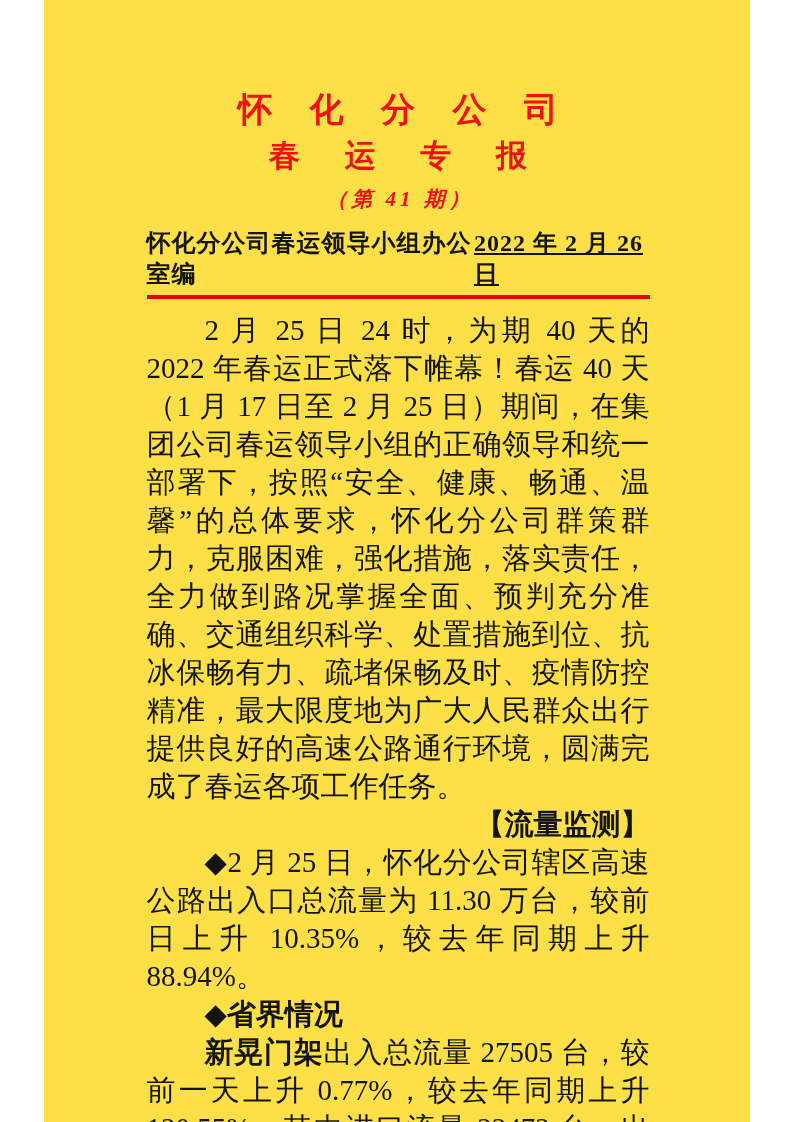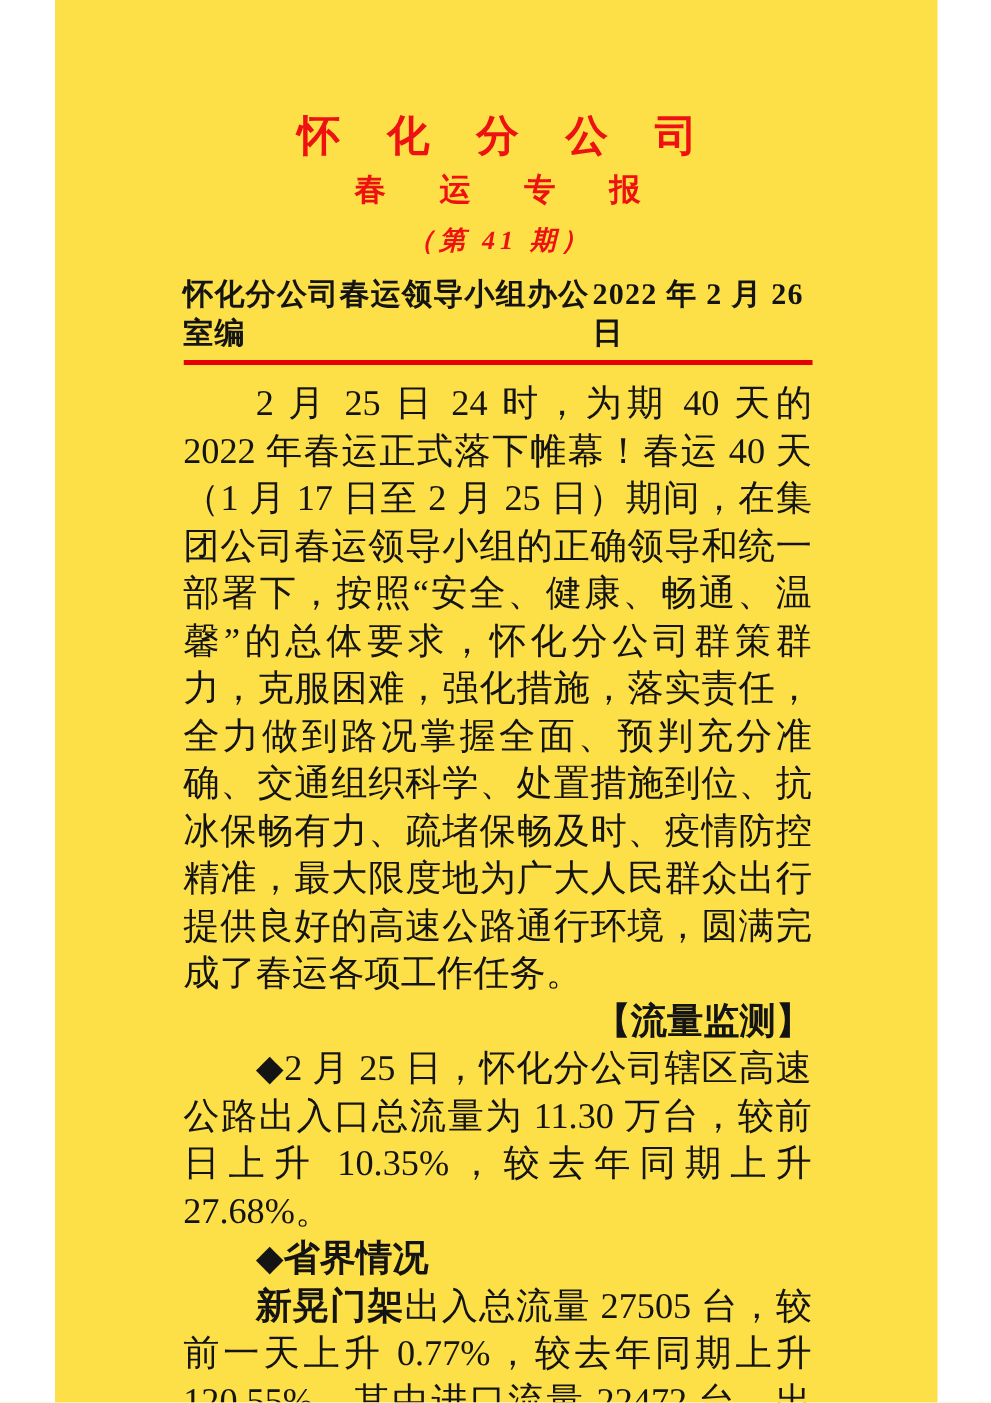--- a/index.html
+++ b/index.html
@@ -28,21 +28,21 @@
     letter-spacing: 14px;
     padding-left: 14px; 
     line-height: 1.25;
     white-space: nowrap;
   }
   .title-report {
     text-align: center;
     color: #ee1111;
     font-family: "Liberation Sans", "DejaVu Sans", sans-serif;
     font-weight: 900;
-    font-size: 25px;
+    font-size: 31px;
     letter-spacing: 18px;
     padding-left: 18px;
     line-height: 1.2;
     margin-top: 6px;
     white-space: nowrap;
   }
   .issue-line {
     text-align: center;
     color: #ee1111;
     font-weight: bold;
@@ -58,21 +58,21 @@
     justify-content: space-between;
     align-items: flex-end;
     margin-top: 16px;
     padding-bottom: 5px;
     border-bottom: 4px solid #e60000;
     font-weight: bold;
     font-size: 24px;
     line-height: 1.3;
   }
   .masthead .editor { letter-spacing: 1px; }
-  .masthead .date { letter-spacing: 1px; }
+  .masthead .date { letter-spacing: 1px; text-decoration: underline; }
   .doc-body {
     margin-top: 12px;
     font-size: 29px;
     line-height: 38px;
     text-align: justify;
   }
   .doc-body p {
     margin: 0;
     text-indent: 2em;
   }
@@ -104,21 +104,21 @@
     <span class="editor">怀化分公司春运领导小组办公室编</span>
     <span class="date">2022 年 2 月 26 日</span>
   </div>
 
   <div class="doc-body">
 
     <p>2 月 25 日 24 时，为期 40 天的 2022 年春运正式落下帷幕！春运 40 天（1 月 17 日至 2 月 25 日）期间，在集团公司春运领导小组的正确领导和统一部署下，按照“安全、健康、畅通、温馨”的总体要求，怀化分公司群策群力，克服困难，强化措施，落实责任，全力做到路况掌握全面、预判充分准确、交通组织科学、处置措施到位、抗冰保畅有力、疏堵保畅及时、疫情防控精准，最大限度地为广大人民群众出行提供良好的高速公路通行环境，圆满完成了春运各项工作任务。</p>
 
     <p class="section-title">【流量监测】</p>
 
-    <p>◆2 月 25 日，怀化分公司辖区高速公路出入口总流量为 11.30 万台，较前日上升 10.35%，较去年同期上升 27.68%。</p>
+    <p>◆2 月 25 日，怀化分公司辖区高速公路出入口总流量为 11.30 万台，较前日上升 10.35%，较去年同期上升 88.94%。</p>
 
     <p class="sub-title">◆省界情况</p>
 
     <p>
       <span class="gantry-name">新晃门架</span><span>出入总流量 27505 台，较前一天上升 0.77%，较去年同期上升 120.55%。其中进口流量 22472 台，出口流量 5033 台。</span>
     </p>
 
 
     <p class="section-title">【路况综述】</p>
 

